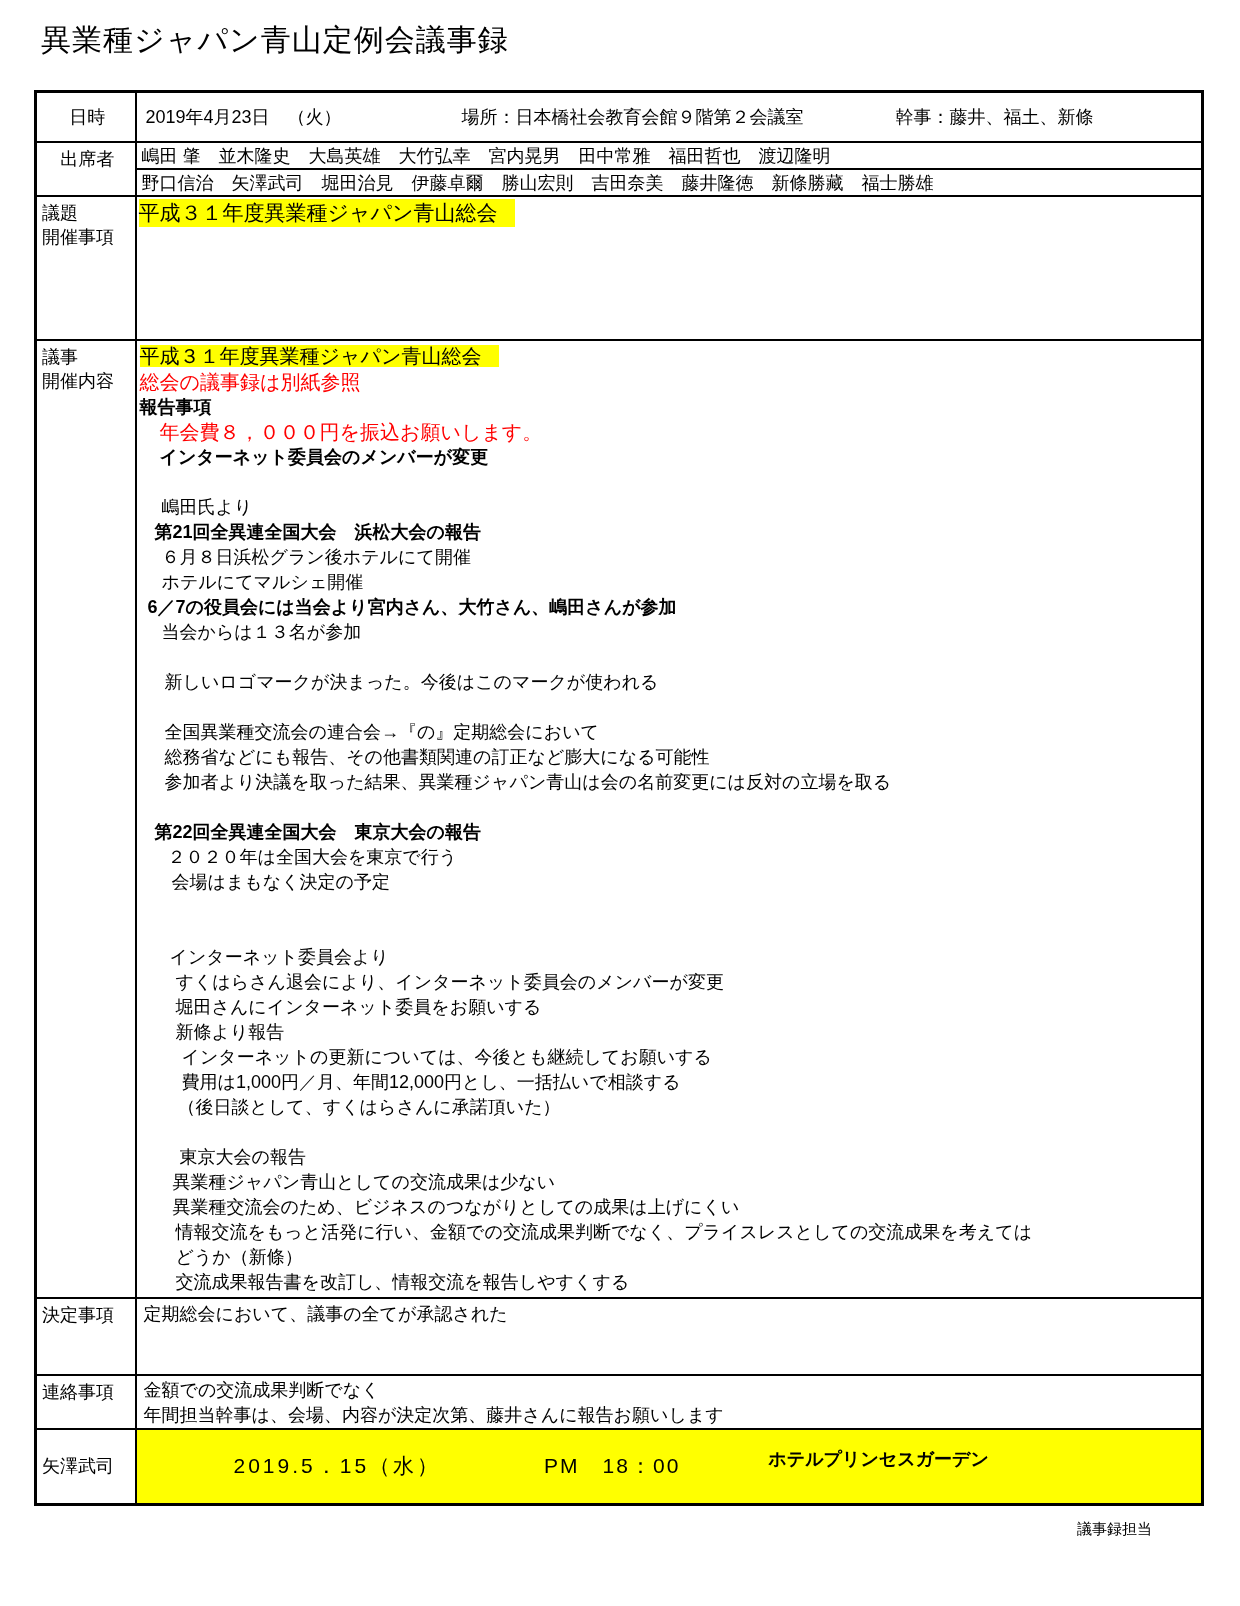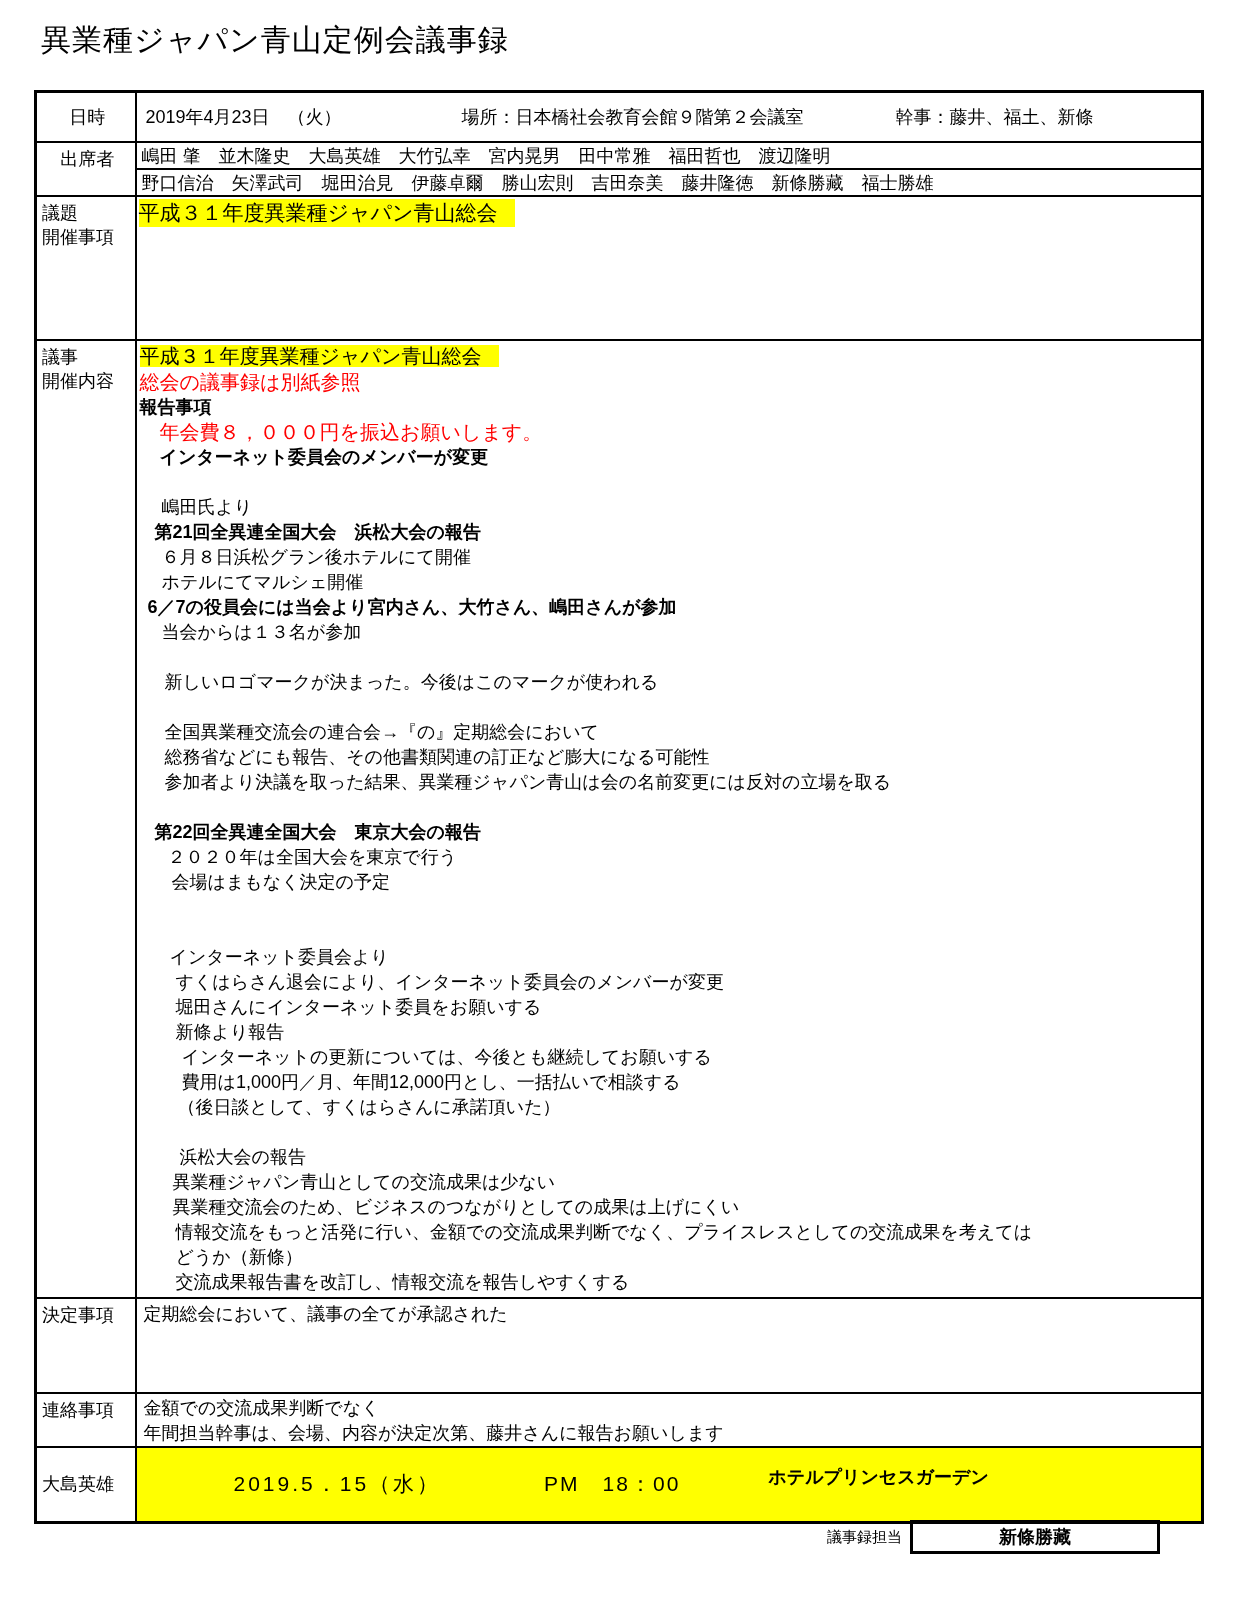--- a/index.html
+++ b/index.html
@@ -30,21 +30,21 @@
   }
   td.label.center-v{vertical-align:middle;padding-top:0;}
   td.label.center-h{text-align:center;}
   .row-datetime td{height:50px;vertical-align:middle;}
   .dt-content{display:flex;align-items:center;padding-left:9px;white-space:nowrap;}
   .dt-date{width:316px;}
   .dt-place{width:434px;}
   .att-row td.names{height:26px;padding:1px 0 0 5px;line-height:24px;white-space:nowrap;}
   .row-agenda td.content{height:144px;padding:2px 0 0 2px;}
   .row-minutes td.content{padding:3px 0 2px 3px;}
-  .row-decisions td.content{height:95px;padding:3px 0 0 7px;}
+  .row-decisions td.content{height:77px;padding:3px 0 0 7px;}
   .row-notices td.content{height:53px;padding:2px 0 0 7px;line-height:25px;}
   .row-next td.content{
     height:76px;background:var(--hl);vertical-align:middle;text-align:right;
   }
   .next-inner{display:flex;align-items:center;white-space:nowrap;}
   .next-date{margin-left:97px;font-size:21px;letter-spacing:3px;}
   .next-time{margin-left:103px;font-size:21px;letter-spacing:2px;}
   .next-venue{margin-left:88px;font-size:18px;font-weight:bold;position:relative;top:-7px;}
   .line{line-height:25px;white-space:nowrap;}
   .hl{background:var(--hl);padding-right:18px;}
@@ -132,21 +132,21 @@
             <div class="line" style="padding-left: 0px;">&nbsp;</div>
             <div class="line" style="padding-left: 0px;">&nbsp;</div>
             <div class="line" style="padding-left: 30px;">インターネット委員会より</div>
             <div class="line" style="padding-left: 36px;">すくはらさん退会により、インターネット委員会のメンバーが変更</div>
             <div class="line" style="padding-left: 36px;">堀田さんにインターネット委員をお願いする</div>
             <div class="line" style="padding-left: 36px;">新條より報告</div>
             <div class="line" style="padding-left: 42px;">インターネットの更新については、今後とも継続してお願いする</div>
             <div class="line" style="padding-left: 42px;">費用は1,000円／月、年間12,000円とし、一括払いで相談する</div>
             <div class="line" style="padding-left: 38px;">（後日談として、すくはらさんに承諾頂いた）</div>
             <div class="line" style="padding-left: 0px;">&nbsp;</div>
-            <div class="line" style="padding-left: 40px;">浜松大会の報告</div>
+            <div class="line" style="padding-left: 40px;">東京大会の報告</div>
             <div class="line" style="padding-left: 33px;">異業種ジャパン青山としての交流成果は少ない</div>
             <div class="line" style="padding-left: 33px;">異業種交流会のため、ビジネスのつながりとしての成果は上げにくい</div>
             <div class="line" style="padding-left: 36px;">情報交流をもっと活発に行い、金額での交流成果判断でなく、プライスレスとしての交流成果を考えては</div>
             <div class="line" style="padding-left: 36px;">どうか（新條）</div>
             <div class="line" style="padding-left: 36px;">交流成果報告書を改訂し、情報交流を報告しやすくする</div>
           </div>
     </td>
   </tr>
 
   <tr class="row-decisions">
@@ -162,28 +162,27 @@
     <td class="label">連絡事項</td>
     <td class="content">
       <div>
             <div class="line">金額での交流成果判断でなく</div>
             <div class="line">年間担当幹事は、会場、内容が決定次第、藤井さんに報告お願いします</div>
           </div>
     </td>
   </tr>
 
   <tr class="row-next">
-    <td class="label center-v">大島英雄</td>
+    <td class="label center-v">矢澤武司</td>
     <td class="content">
       <div class="next-inner">
         <span class="next-date">2019.5．15（水）</span>
         <span class="next-time">PM　18：00</span>
         <span class="next-venue">ホテルプリンセスガーデン</span>
       </div>
     </td>
   </tr>
 </tbody>
   </table>
 
 <div class="footer-sign">
   <span class="recorder-label">議事録担当</span>
-  <span class="recorder-box">新條勝藏</span>
 </div>
 
 </body></html>

